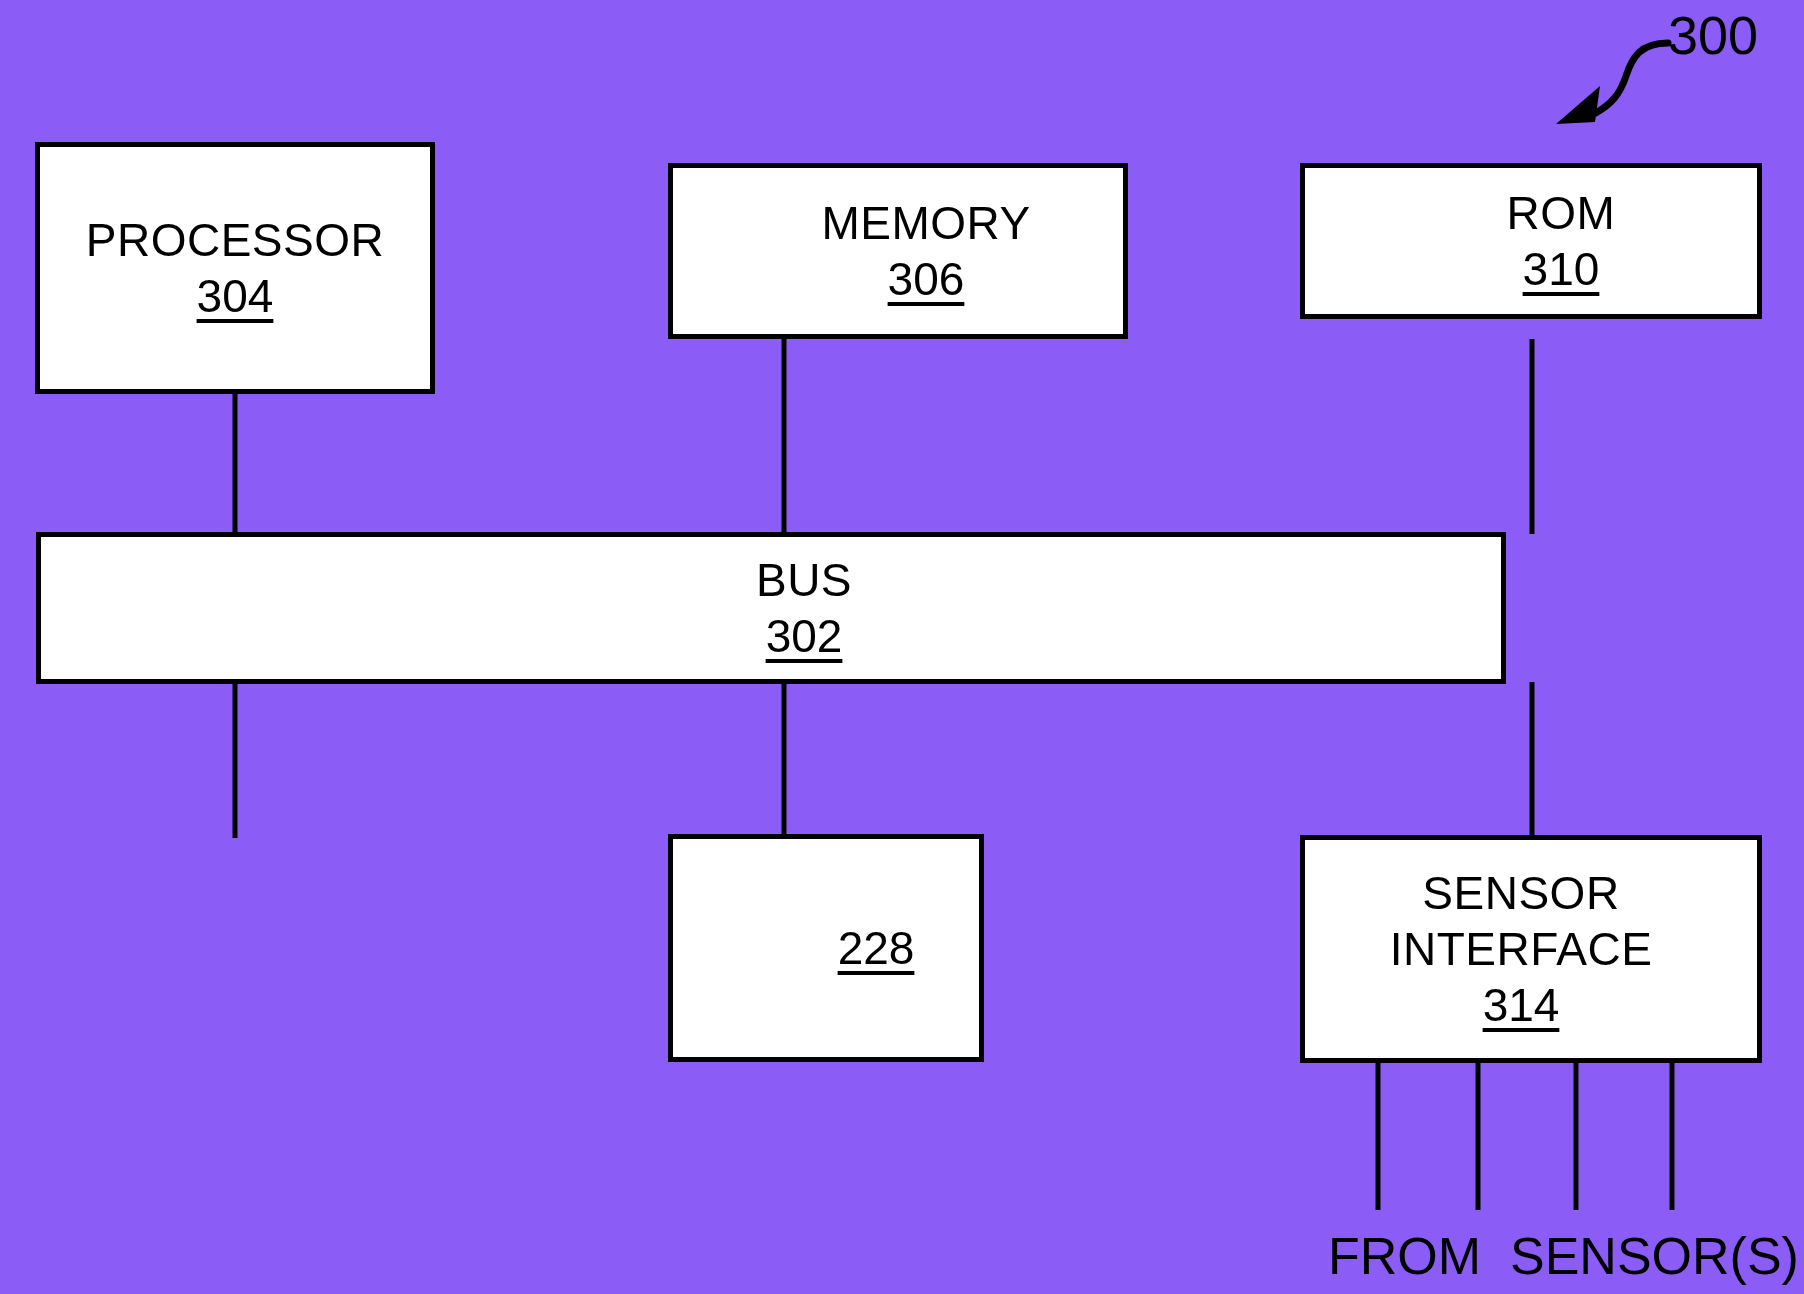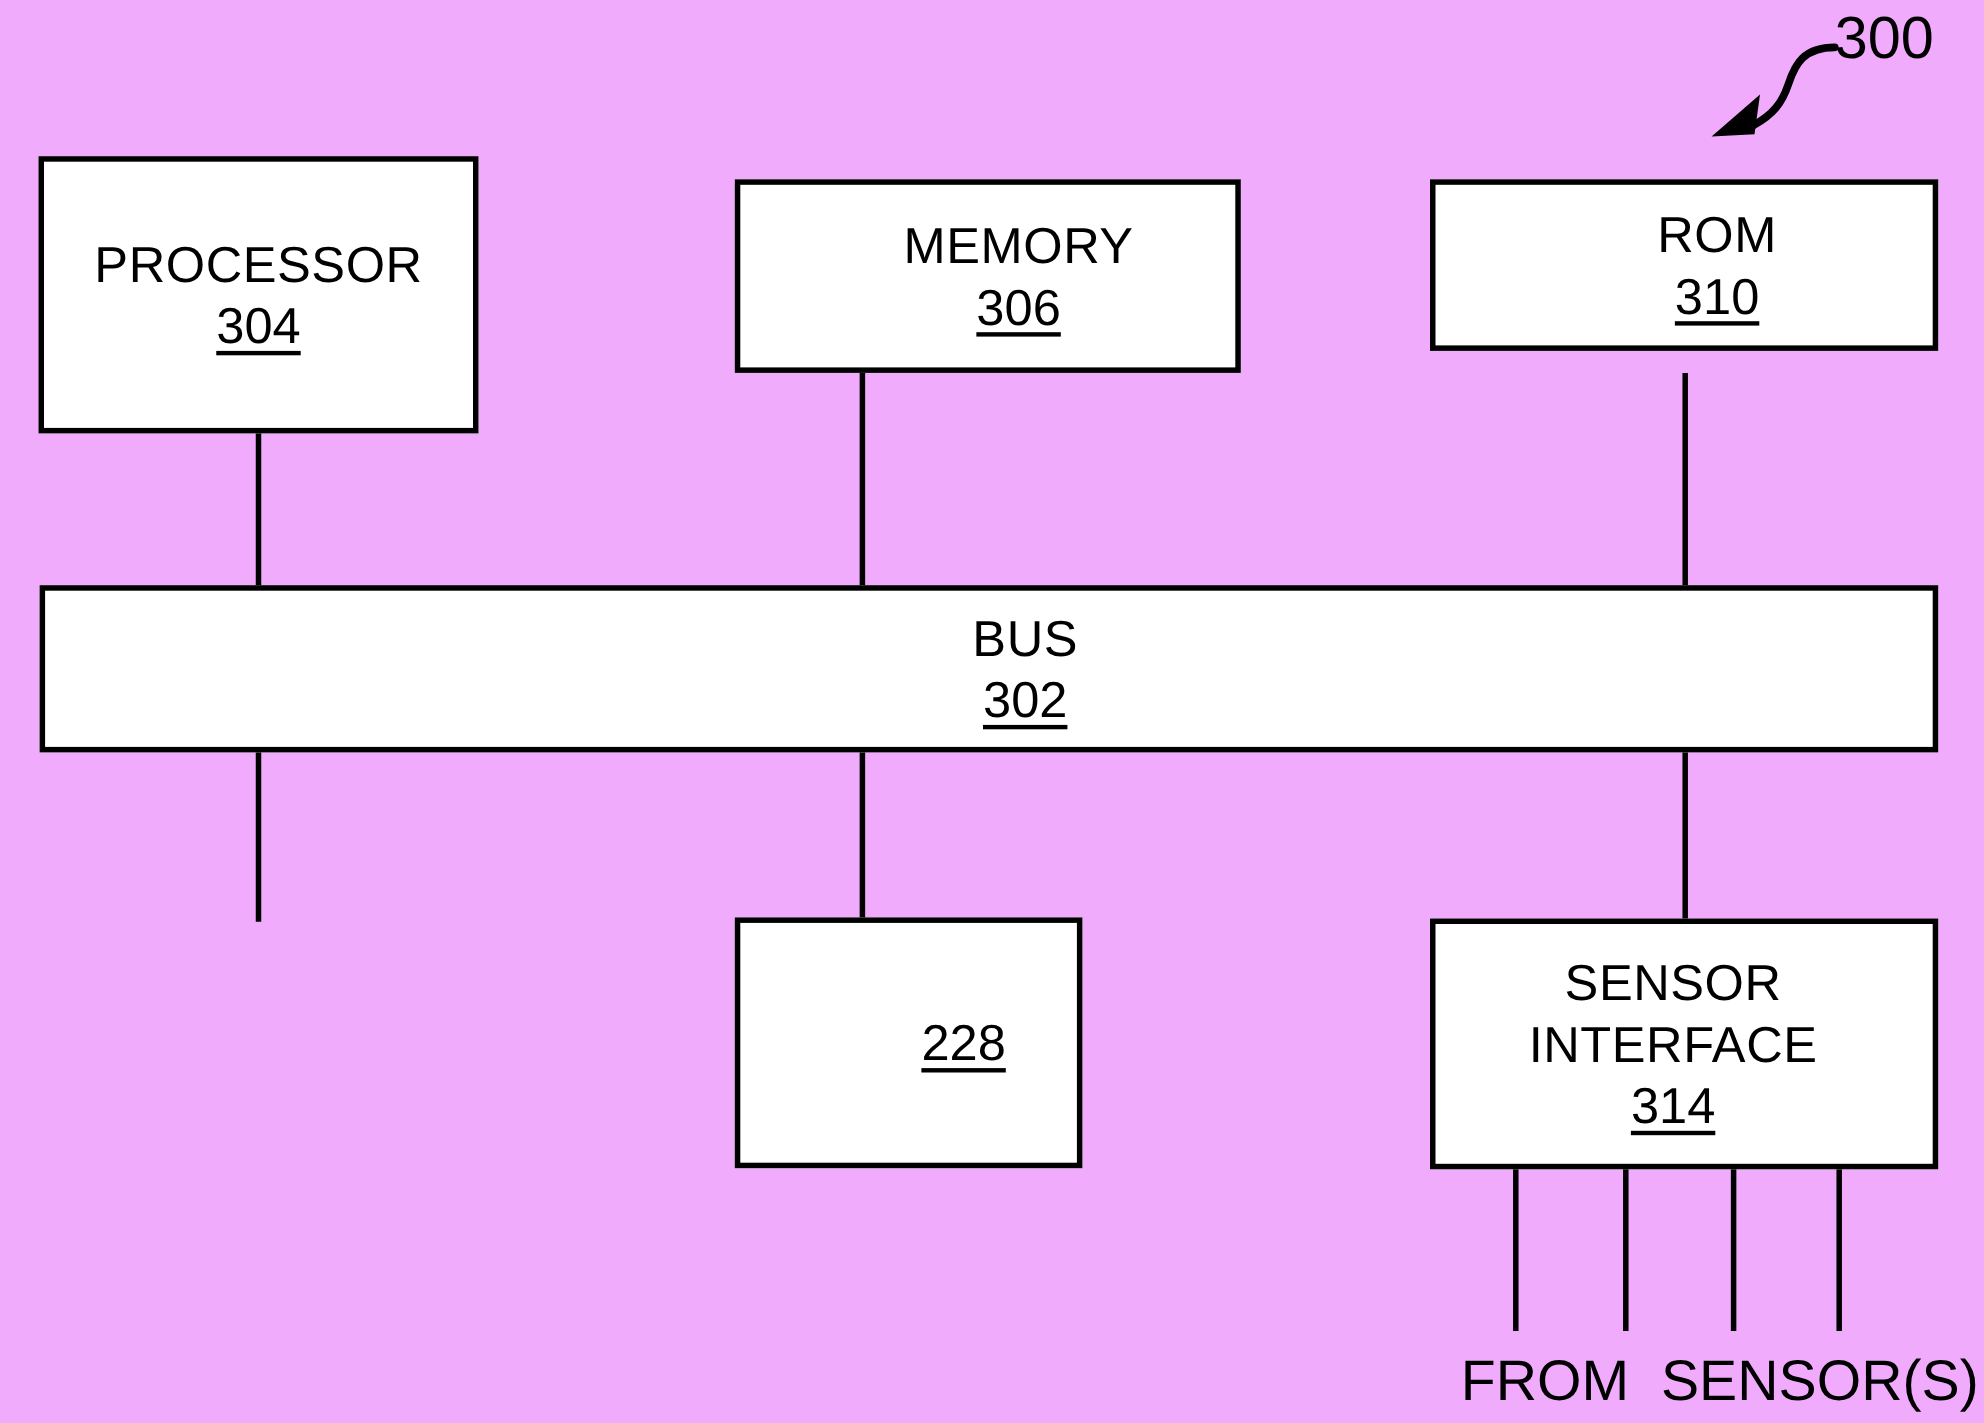--- a/index.html
+++ b/index.html
@@ -7,21 +7,21 @@
     padding: 0;
     background: #ffffff;
   }
   body {
     font-family: "Liberation Sans", sans-serif;
   }
   #figure {
     position: relative;
     width: 1804px;
     height: 1294px;
-    background: #f0abfc;
+    background: #8b5cf6;
     overflow: hidden;
   }
   #figure svg.layer {
     position: absolute;
     left: 0;
     top: 0;
     width: 1804px;
     height: 1294px;
   }
   .box {
@@ -47,21 +47,21 @@
     line-height: 56px;
     color: #000000;
     text-decoration: underline;
     text-underline-offset: 7px;
     text-decoration-thickness: 4px;
   }
   
   #box-processor      { left: 35px;   top: 142px; width: 400px; height: 252px; }
   #box-memory         { left: 668px;  top: 163px; width: 460px; height: 176px; }
   #box-rom            { left: 1300px; top: 163px; width: 462px; height: 156px; }
-  #box-bus            { left: 36px;   top: 532px; width: 1726px; height: 152px; }
+  #box-bus            { left: 36px;   top: 532px; width: 1470px; height: 152px; }
   #box-storage        { left: 37px;   top: 836px; width: 398px; height: 224px; }
   #box-io             { left: 668px;  top: 834px; width: 316px; height: 228px; }
   #box-sensor         { left: 1300px; top: 835px; width: 462px; height: 228px; }
 
   
   #box-io .stack, #box-sensor .stack, #box-bus .stack, #box-memory .stack,
   #box-rom .stack, #box-processor .stack, #box-storage .stack {
     position: relative;
     display: flex;
     flex-direction: column;

